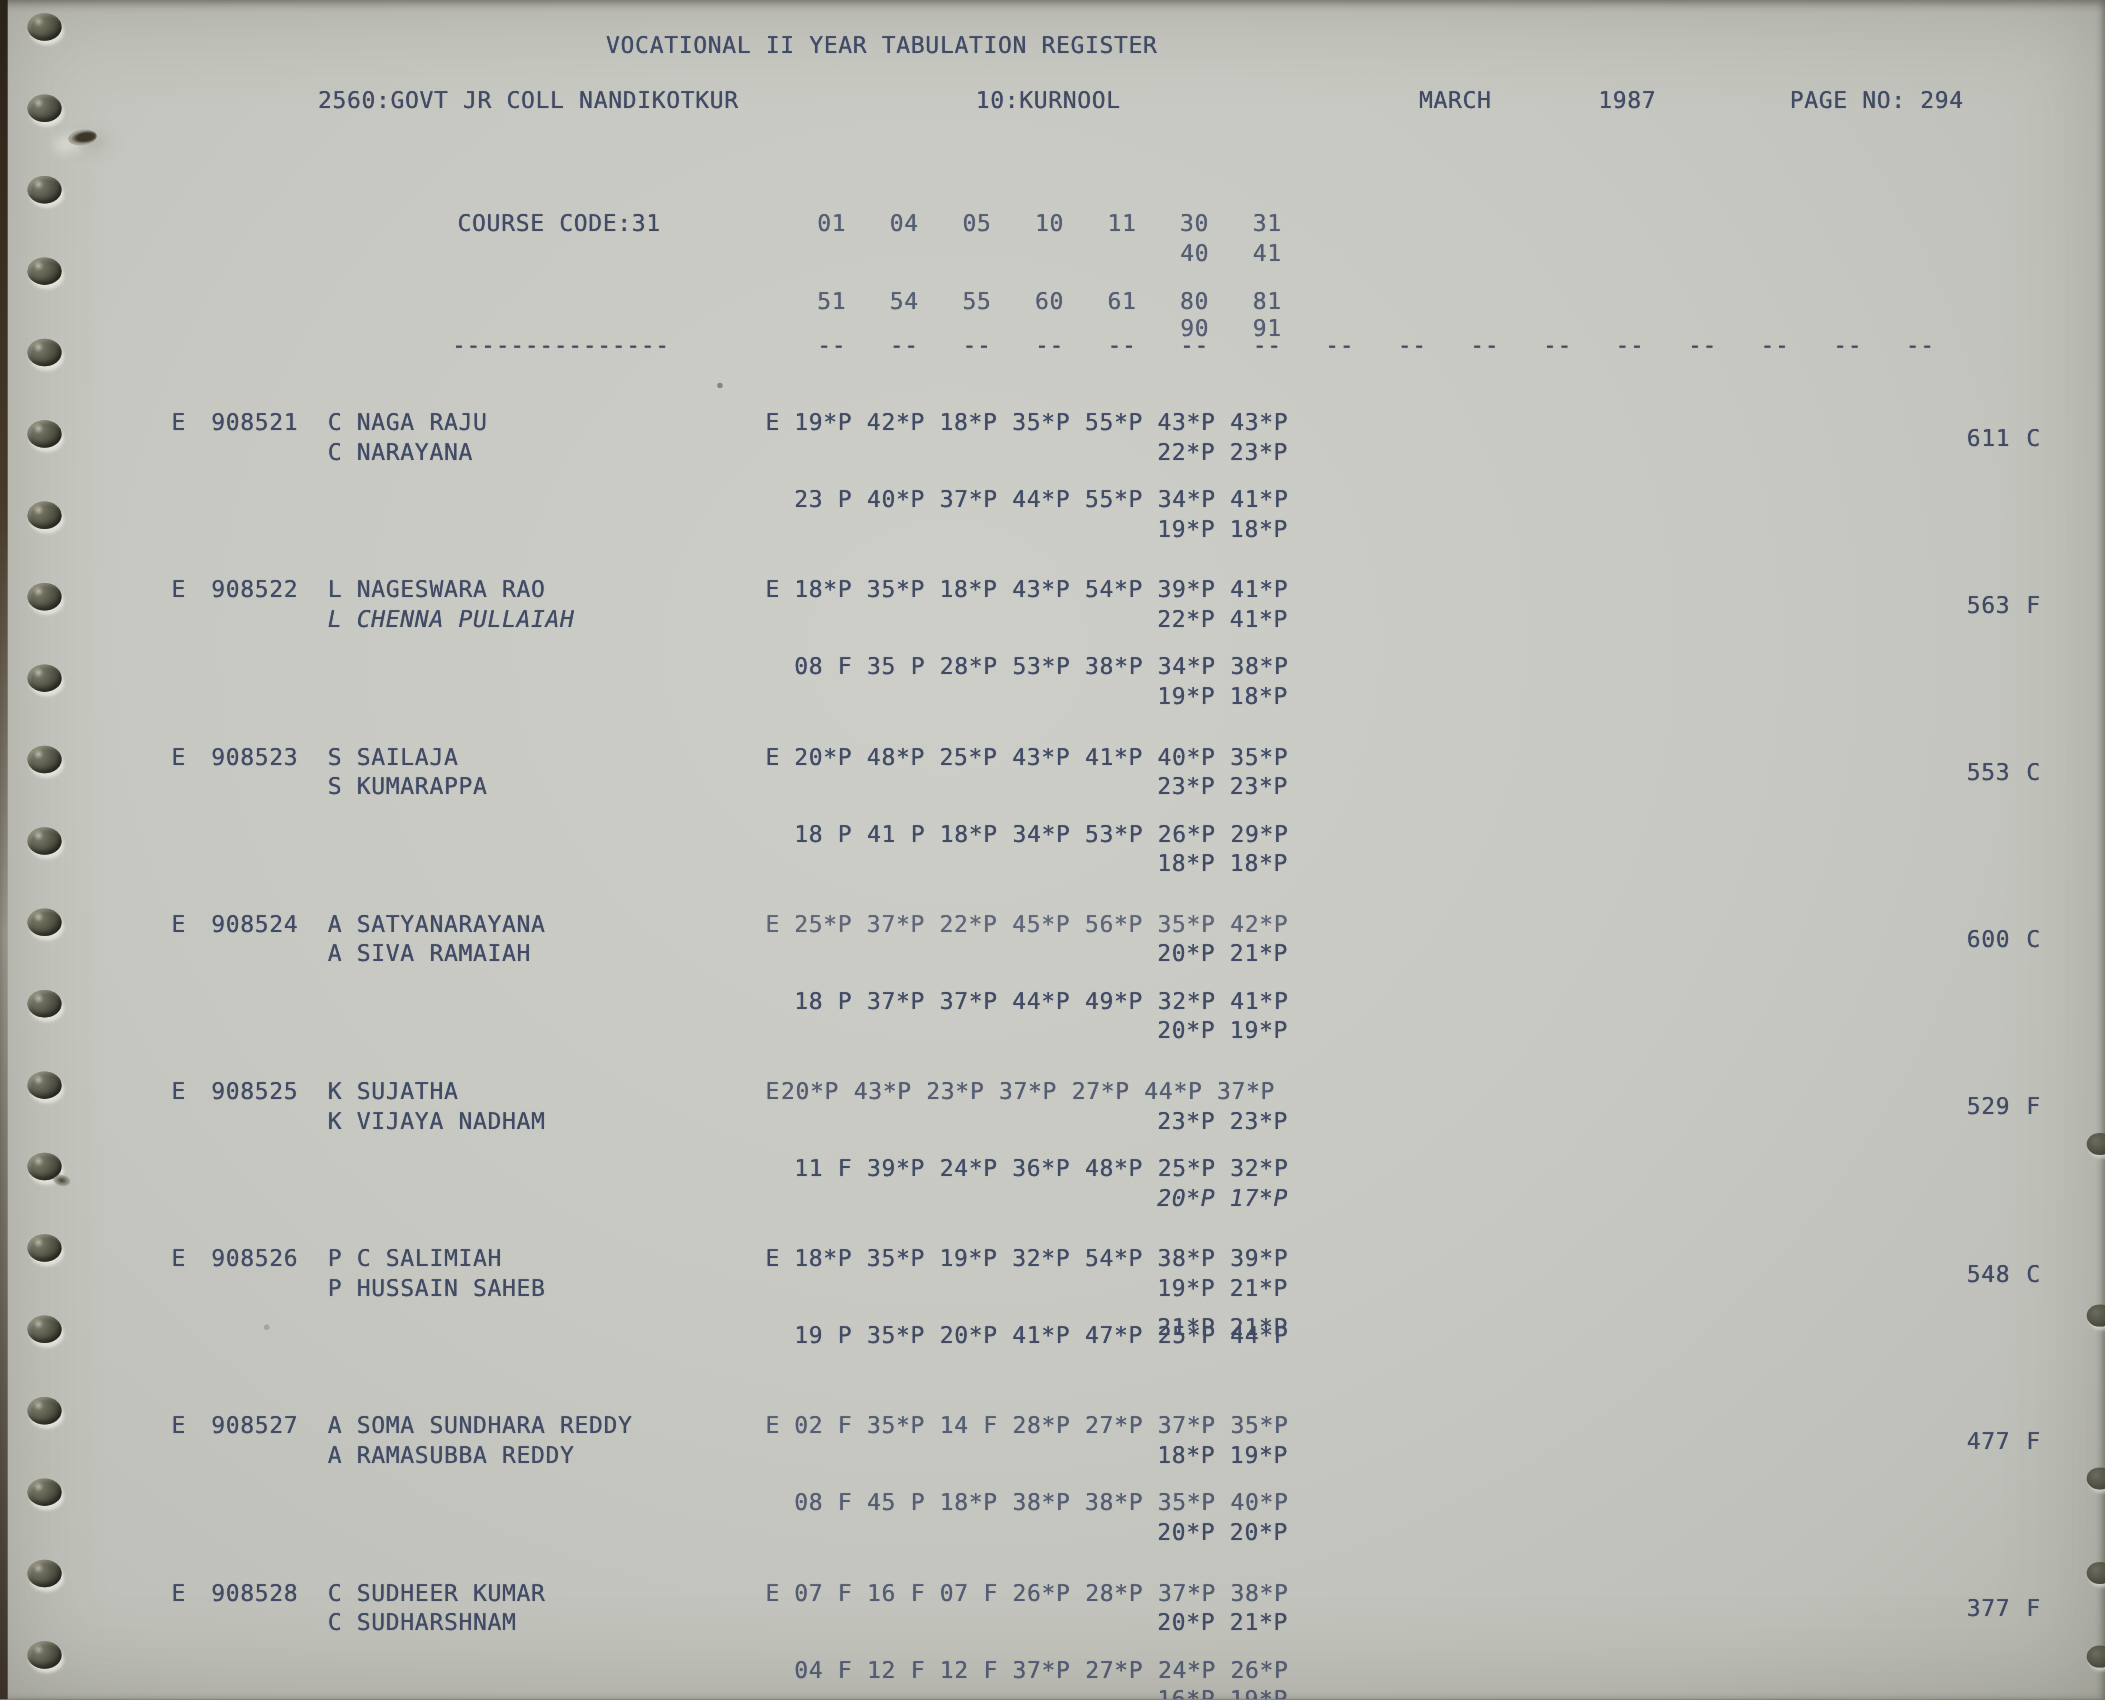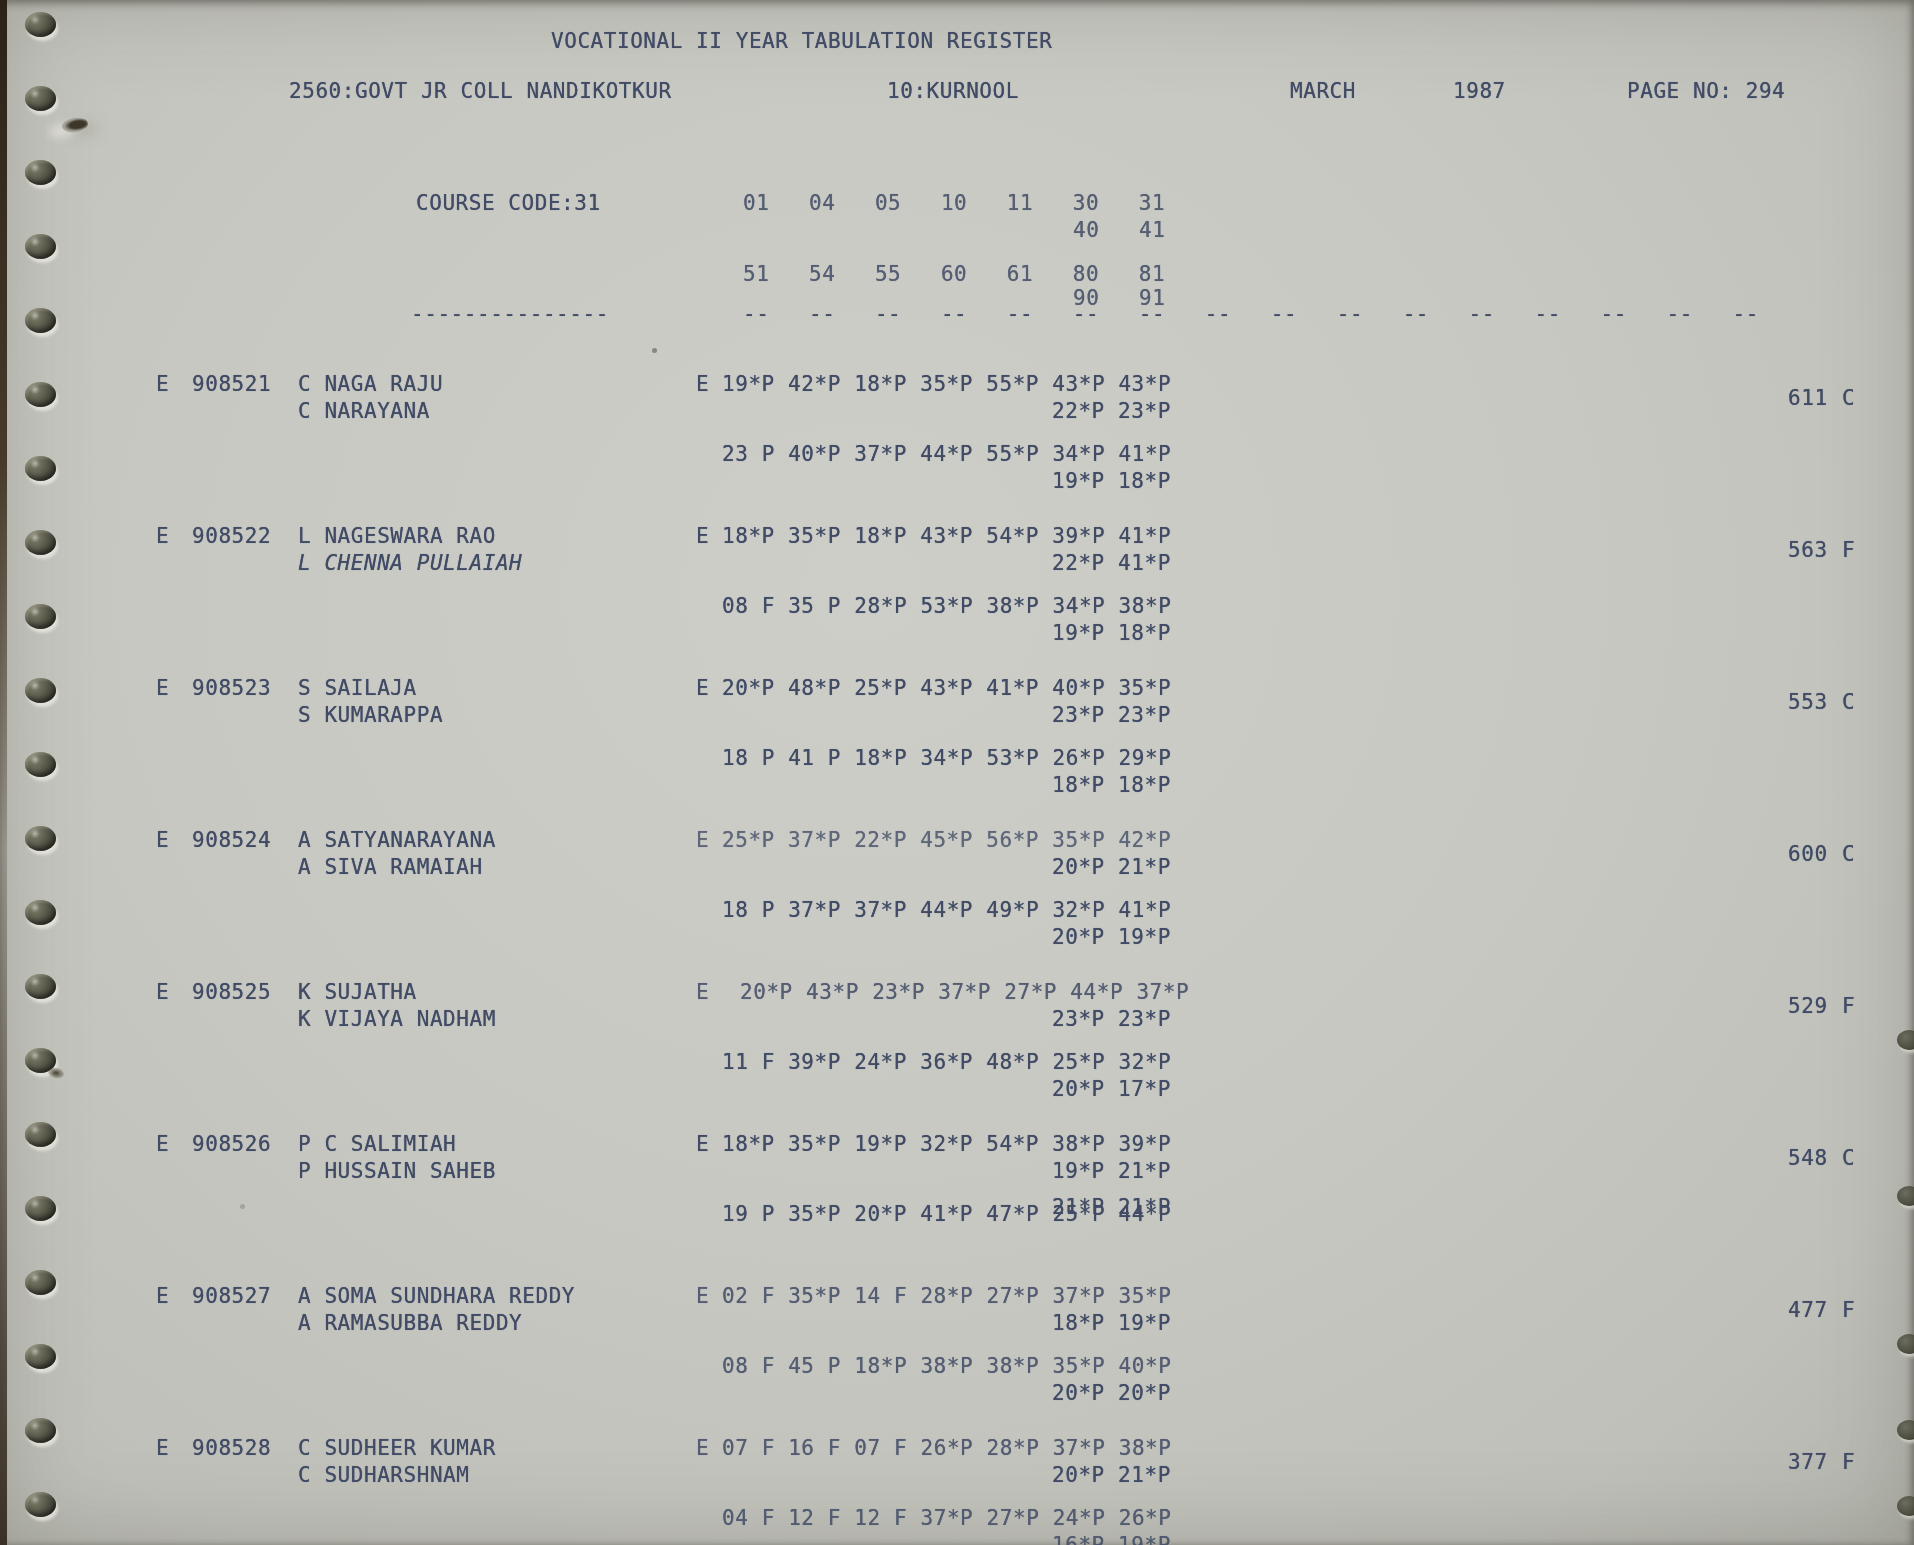--- a/index.html
+++ b/index.html
@@ -163,24 +163,24 @@
     <span class="txt" style="left:1788px;top:843px;">600</span>
     <span class="txt" style="left:1842px;top:843px;">C</span>
   </div>
 
   <div>
     <span class="txt" style="left:156px;top:981px;">E</span>
     <span class="txt" style="left:192px;top:981px;">908525</span>
     <span class="txt" style="left:298px;top:981px;">K SUJATHA</span>
     <span class="txt" style="left:298px;top:1008px;">K VIJAYA NADHAM</span>
     <span class="txt fade85" style="left:696px;top:981px;">E</span>
-    <span class="txt marks fade85" style="left:740px;top:981px;">20*P 43*P 23*P 37*P 27*P 44*P 37*P</span>
+    <span class="txt marks fade85" style="left:710px;top:981px;">20*P 43*P 23*P 37*P 27*P 44*P 37*P</span>
     <span class="txt marks" style="left:1052px;top:1008px;">23*P 23*P</span>
     <span class="txt marks" style="left:722px;top:1051px;">11 F 39*P 24*P 36*P 48*P 25*P 32*P</span>
-    <span class="txt marks" style="left:1052px;top:1078px;">20*P 17*P</span>
+    <span class="txt marks" style="left:1052px;top:1078px;font-style:italic;">20*P 17*P</span>
     <span class="txt" style="left:1788px;top:995px;">529</span>
     <span class="txt" style="left:1842px;top:995px;">F</span>
   </div>
 
   <div>
     <span class="txt" style="left:156px;top:1133px;">E</span>
     <span class="txt" style="left:192px;top:1133px;">908526</span>
     <span class="txt" style="left:298px;top:1133px;">P C SALIMIAH</span>
     <span class="txt" style="left:298px;top:1160px;">P HUSSAIN SAHEB</span>
     <span class="txt" style="left:696px;top:1133px;">E</span>

